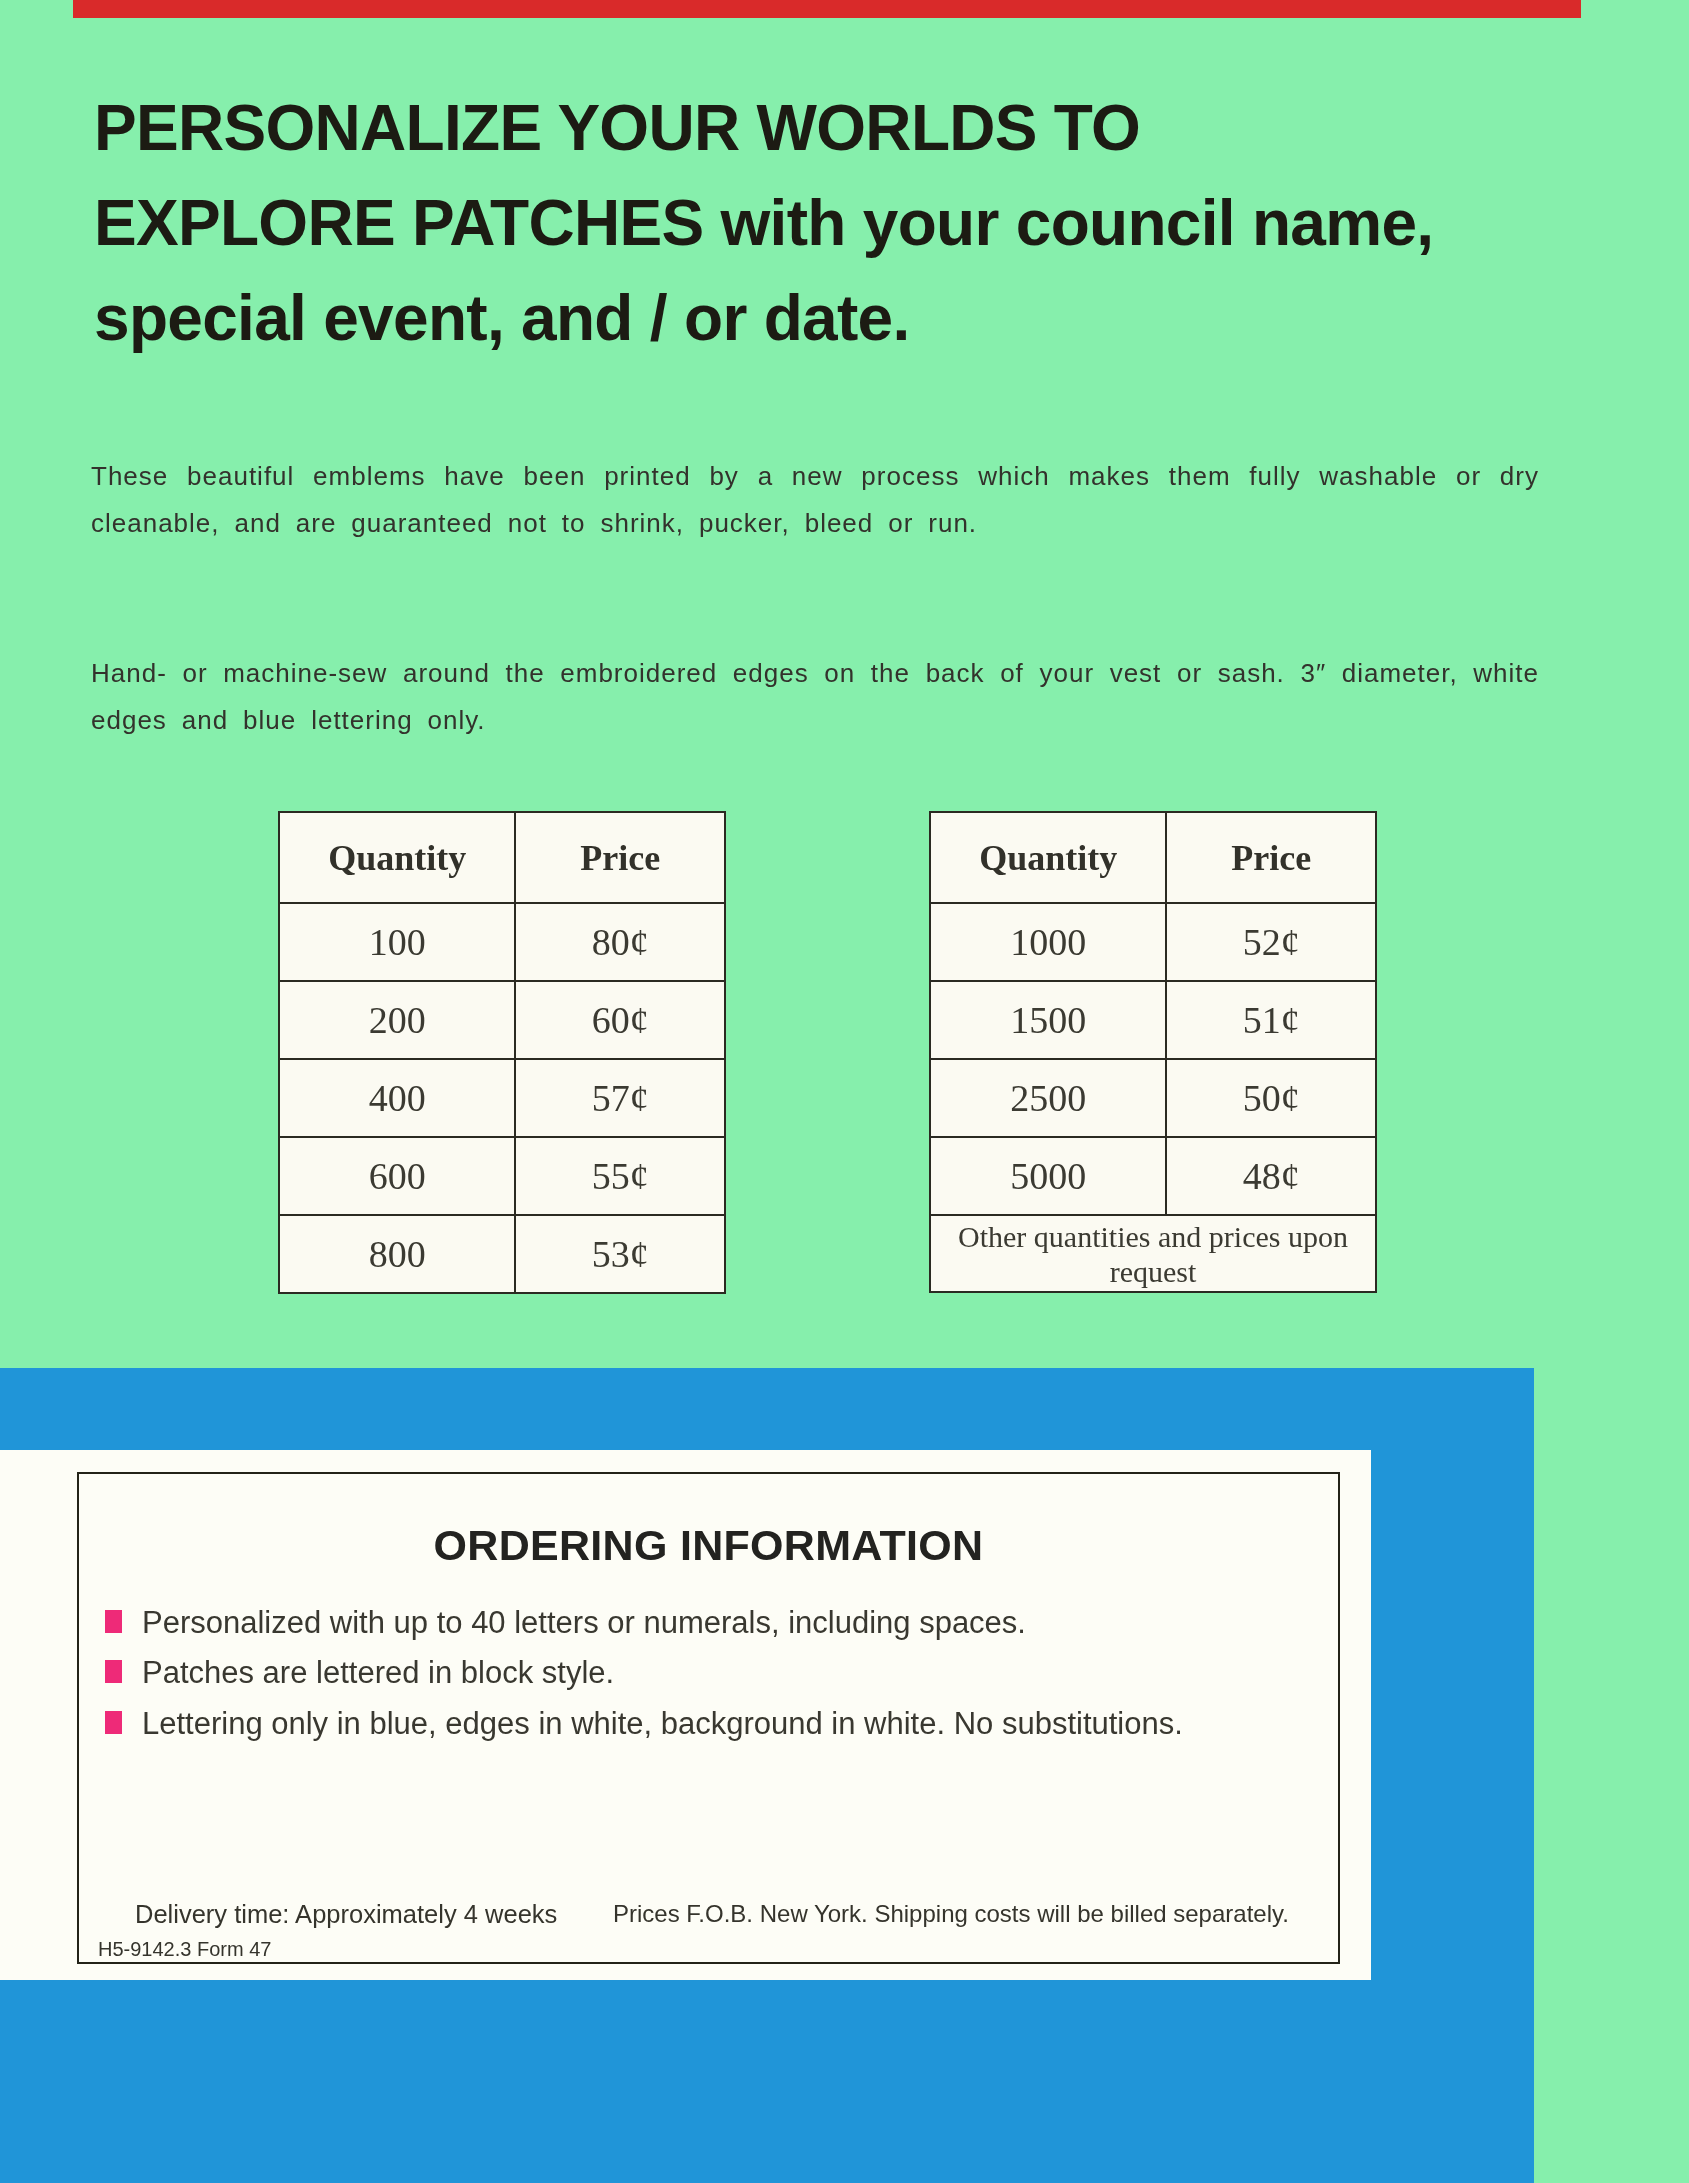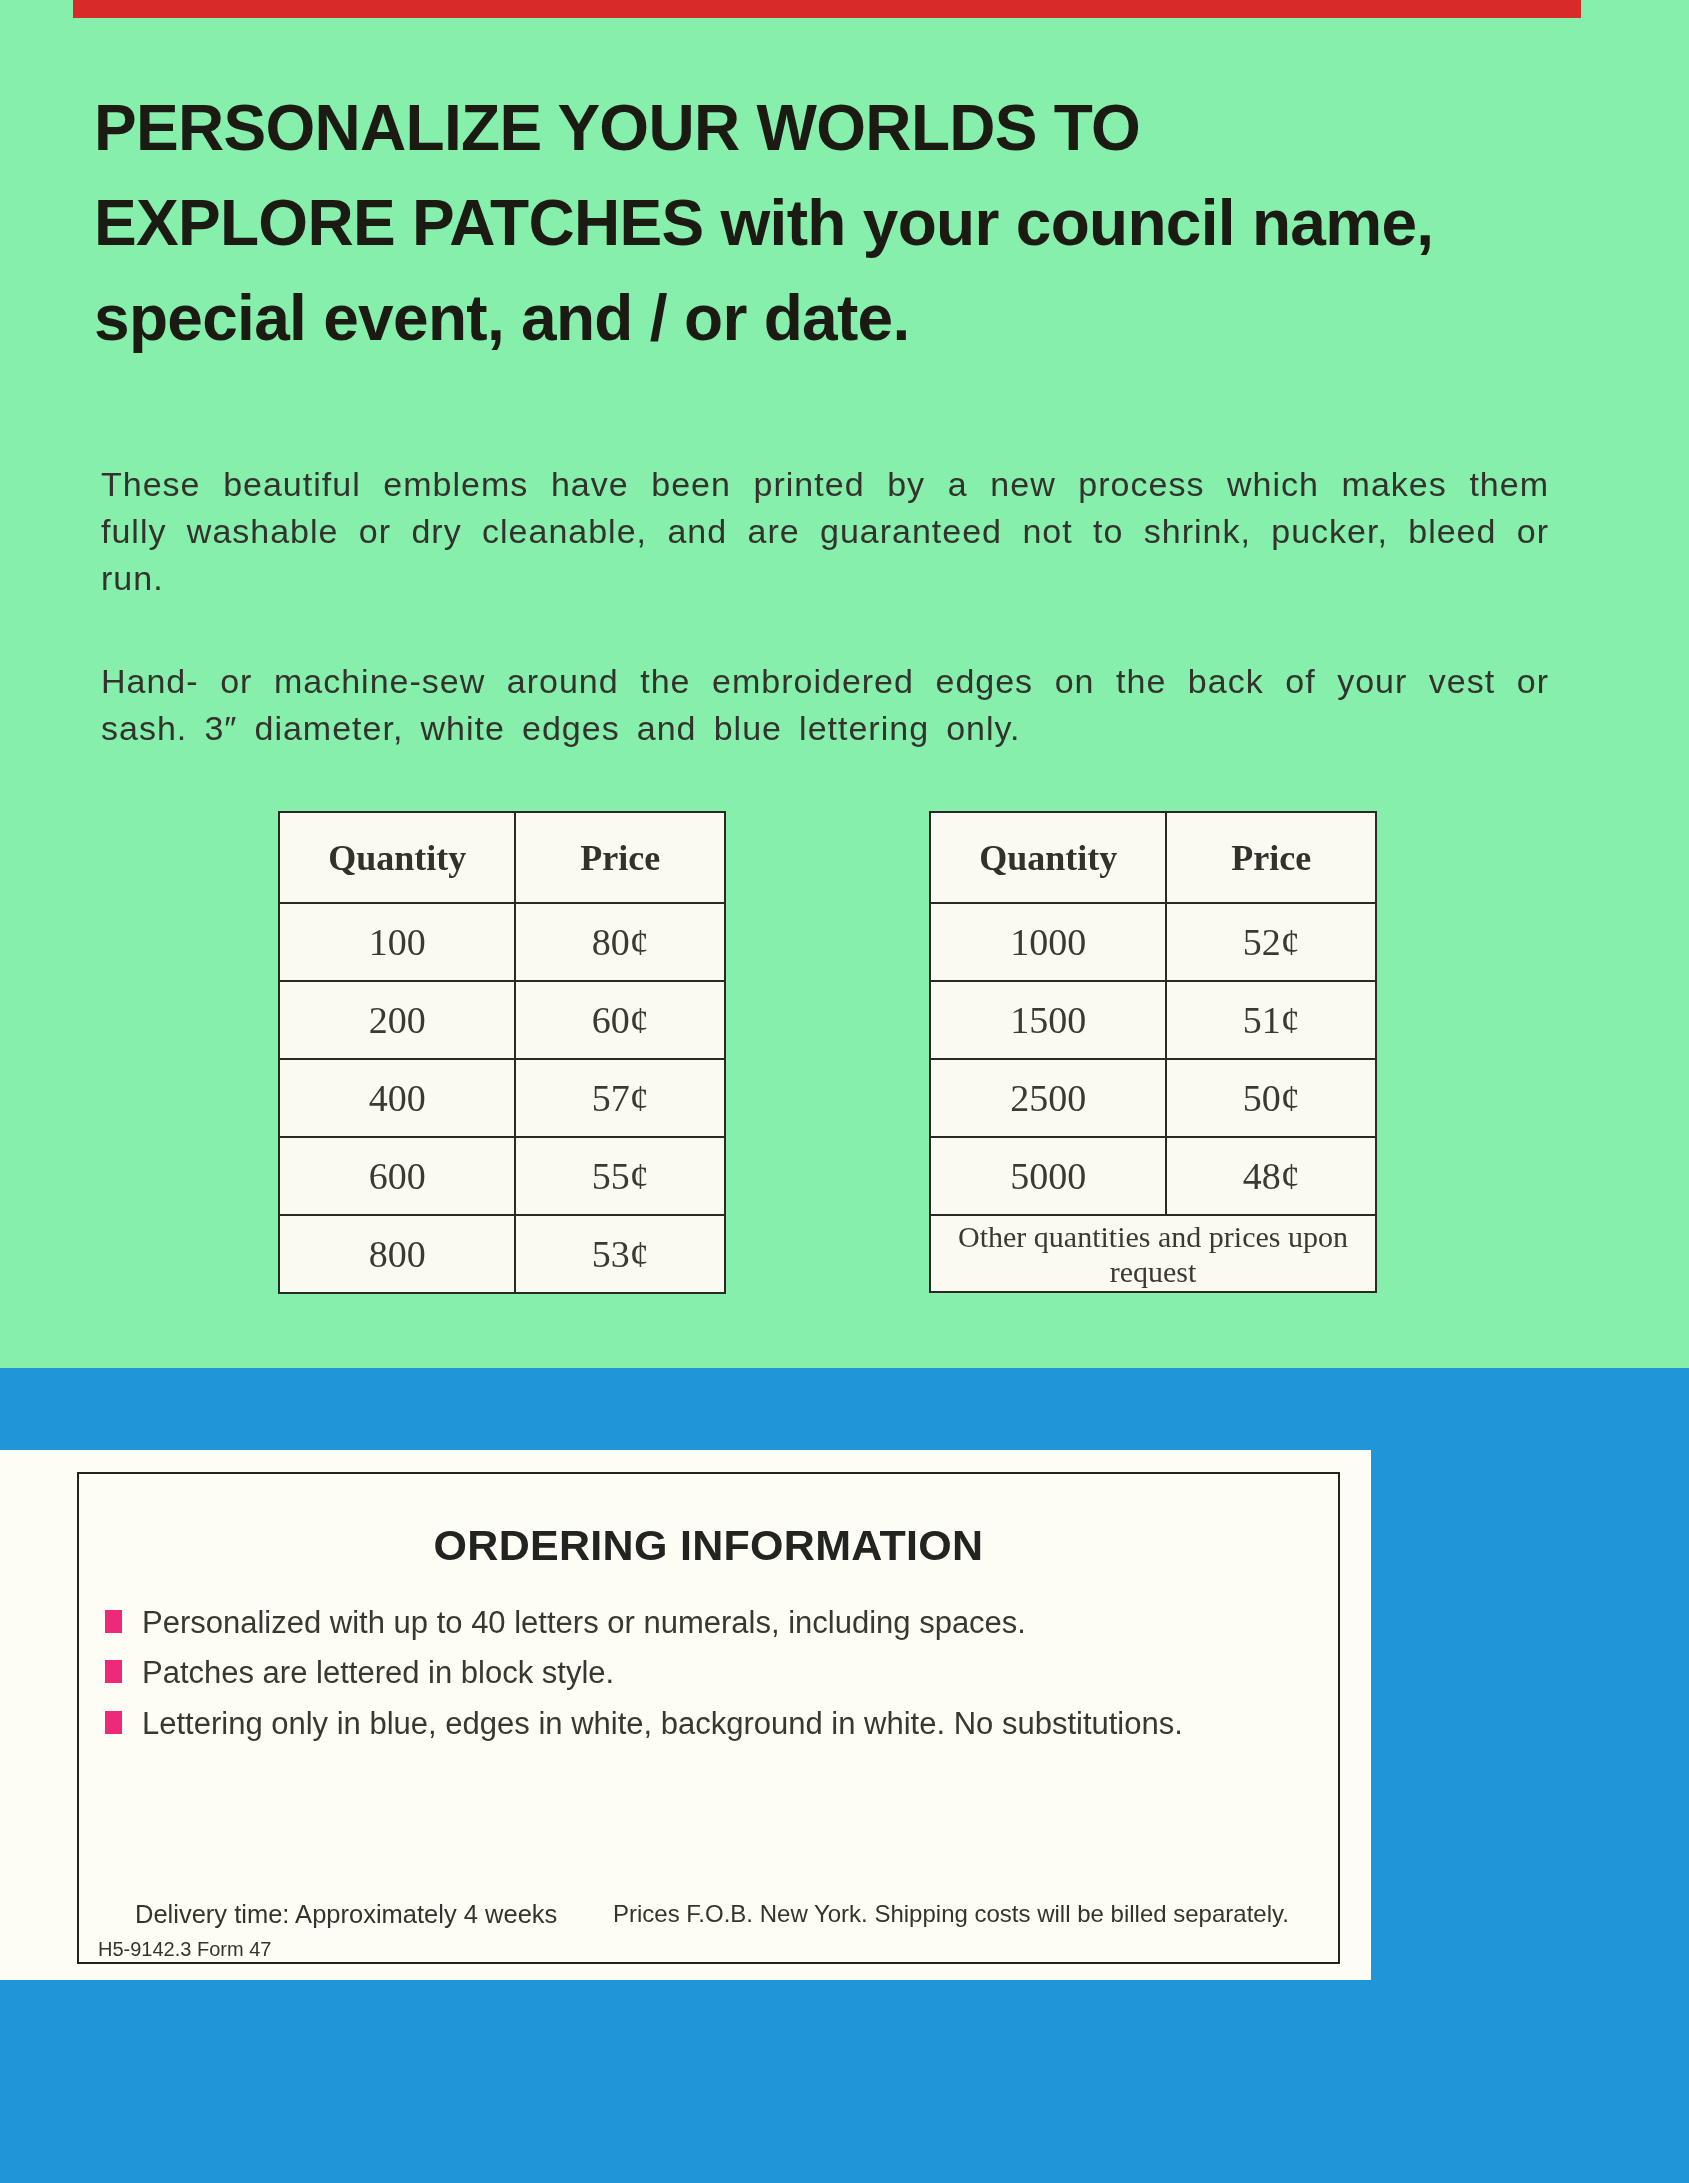--- a/index.html
+++ b/index.html
@@ -26,23 +26,23 @@
     left: 94px; top: 81px;
     width: 1505px;
     font-weight: bold;
     font-size: 64px;
     line-height: 95px;
     letter-spacing: -0.7px;
     color: #1c1b13;
   }
   .para {
     position: absolute;
-    left: 101px;
+    left: 91px;
     width: 1448px;
-    font-size: 34px;
+    font-size: 26px;
     line-height: 47px;
     letter-spacing: 1px;
     word-spacing: 6.7px;
     color: #33322c;
     text-align: justify;
   }
   .para-1 { top: 427px; }
   .para-2 { top: 624px; }
 
   
@@ -80,21 +80,21 @@
     height: 75px;
     font-size: 30px;
     line-height: 35px;
     padding: 0 27px;
   }
 
   
   .blue-section {
     position: absolute;
     left: 0; top: 1368px;
-    width: 1689px; height: 815px;
+    width: 1534px; height: 815px;
     background: #2095d8;
   }
   .order-box {
     position: absolute;
     left: 126px; top: 1450px;
     width: 1371px; height: 530px;
     background: #fdfdf6;
   }
   .order-inner {
     position: absolute;

